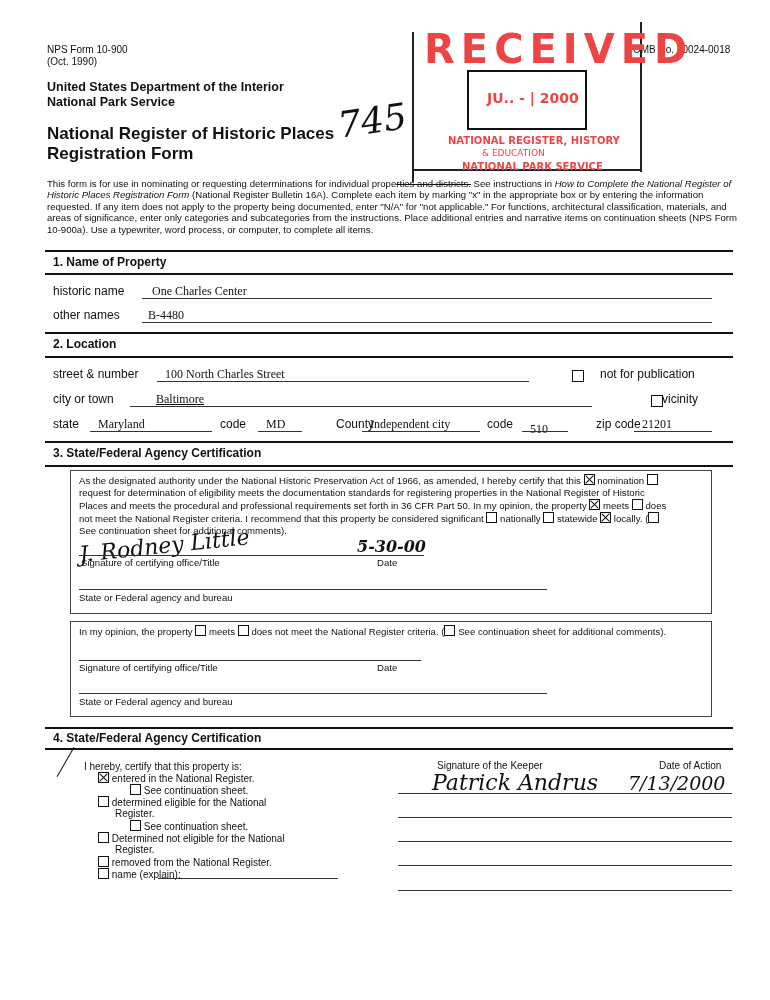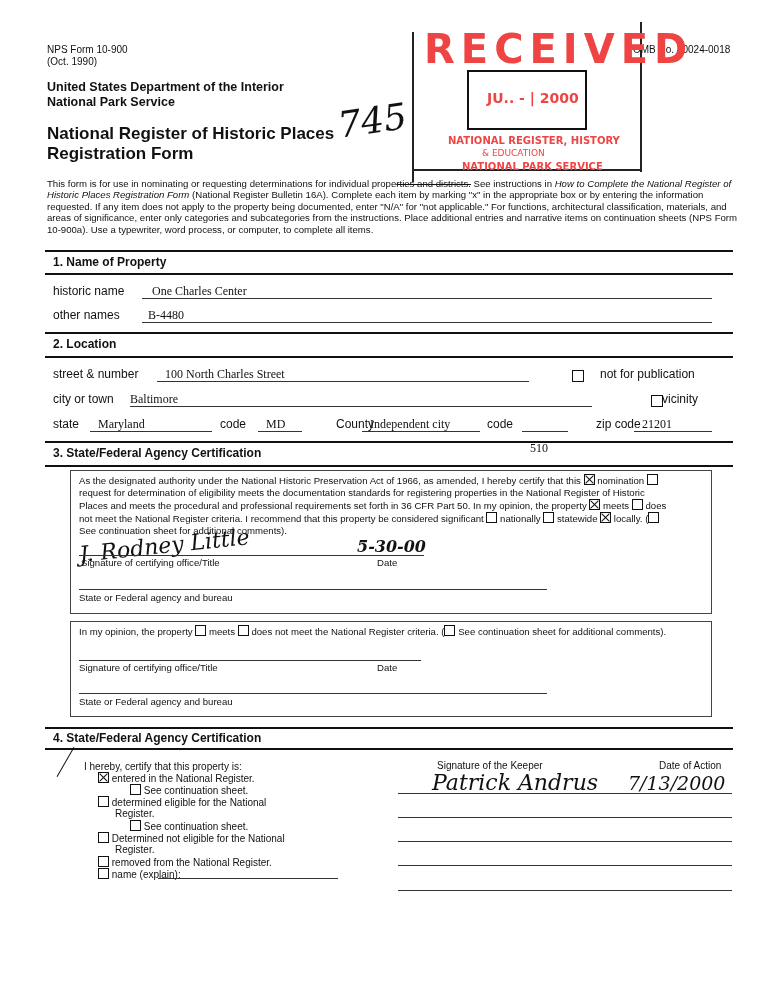--- a/index.html
+++ b/index.html
@@ -77,36 +77,36 @@
 <div class="sec-title" style="left:53px;top:337px;">2. Location</div>
 <div class="rule-thick" style="left:45px;top:356px;width:688px;"></div>
 
 <div class="lbl" style="left:53px;top:367px;">street &amp; number</div>
 <div class="val" style="left:165px;top:367px;">100 North Charles Street</div>
 <div class="uline" style="left:157px;top:381px;width:372px;"></div>
 <span class="cb big abs" style="left:572px;top:367px;"></span>
 <div class="lbl" style="left:600px;top:367px;">not for publication</div>
 
 <div class="lbl" style="left:53px;top:392px;">city or town</div>
-<div class="val" style="left:130px;top:392px;">Baltimore</div>
+<div class="val" style="left:156px;top:392px;text-decoration:underline;">Baltimore</div>
 <div class="uline" style="left:130px;top:406px;width:462px;"></div>
 <span class="cb big abs" style="left:635px;top:392px;"></span>
 <div class="lbl" style="left:662px;top:392px;">vicinity</div>
 
 <div class="lbl" style="left:53px;top:417px;">state</div>
 <div class="val" style="left:98px;top:417px;">Maryland</div>
 <div class="uline" style="left:90px;top:431px;width:122px;"></div>
 <div class="lbl" style="left:220px;top:417px;">code</div>
 <div class="val" style="left:266px;top:417px;">MD</div>
 <div class="uline" style="left:258px;top:431px;width:44px;"></div>
 <div class="lbl" style="left:310px;top:417px;margin-left:26px;">County</div>
 <div class="val" style="left:370px;top:417px;">Independent city</div>
 <div class="uline" style="left:362px;top:431px;width:118px;"></div>
 <div class="lbl" style="left:487px;top:417px;">code</div>
-<div class="val" style="left:530px;top:441px;">510</div>
+<div class="val" style="left:530px;top:422px;">510</div>
 <div class="uline" style="left:522px;top:431px;width:46px;"></div>
 <div class="lbl" style="left:577px;top:417px;margin-left:19px;">zip code</div>
 <div class="val" style="left:642px;top:417px;">21201</div>
 <div class="uline" style="left:634px;top:431px;width:78px;"></div>
 
 
 <div class="rule-thick" style="left:45px;top:441px;width:688px;"></div>
 <div class="sec-title" style="left:53px;top:446px;">3. State/Federal Agency Certification</div>
 <div class="rule-thick" style="left:45px;top:465px;width:688px;"></div>
 

